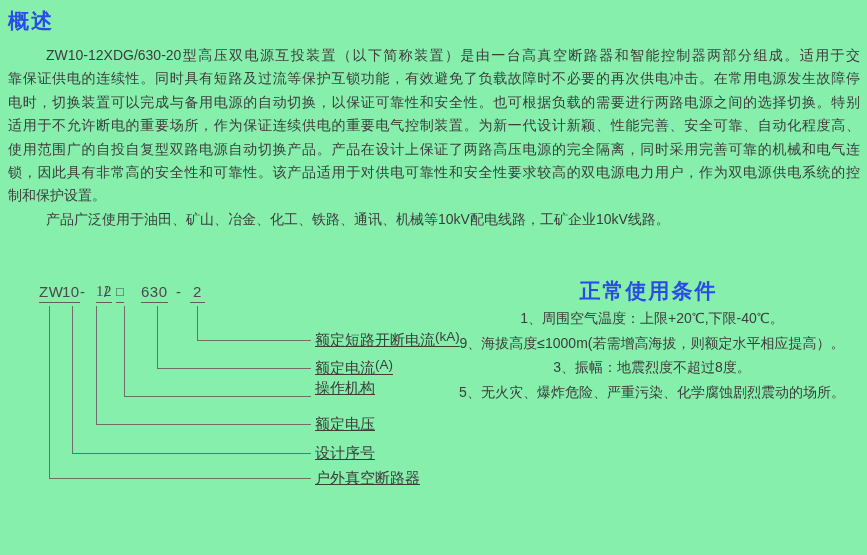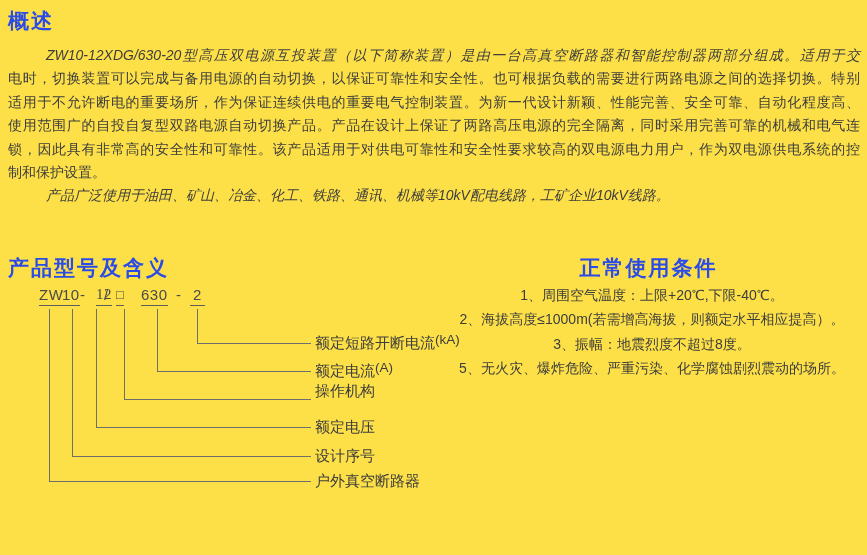--- a/index.html
+++ b/index.html
@@ -2,74 +2,74 @@
 <html><head>
 <meta charset="utf-8">
 <style>
   * { margin:0; padding:0; box-sizing:border-box; }
   html,body { background:#ffffff; }
   body {
     width:867px; height:555px; overflow:hidden;
     font-family:"Liberation Sans", sans-serif;
     color:#3d3d3d;
   }
-  .page { position:relative; width:867px; height:555px; padding:8px 7px 0 8px; background:#fde047; }
+  .page { position:relative; width:867px; height:555px; padding:8px 7px 0 8px; background:#86efac; }
 
   .section-title {
     color:#2a4be8; font-size:21px; font-weight:bold; letter-spacing:2px;
     line-height:26px; white-space:nowrap;
   }
 
   
   .overview { margin-top:10px; width:852px; }
   .pline {
     font-size:14px; line-height:23.4px; color:#3d3d3d;
     text-align:justify; text-align-last:justify; white-space:normal;
   }
   .pline.noj { text-align-last:auto; }
-  .pline.indent { text-indent:38px;font-style:italic; }
+  .pline.indent { text-indent:38px; }
 
   .columns { display:flex; margin-top:47px; }
   .col-left { width:429px; position:relative; }
   .col-right { flex:1; padding-left:0;text-align:center; }
 
   
   .diagram { position:relative; margin-top:5px; height:212px; font-size:15px; color:#4a4a4a;margin-left:29px; }
   .seg { position:absolute; top:0; height:20px; line-height:17px; letter-spacing:0.5px; white-space:nowrap; }
   .seg.u { border-bottom:1px solid #5f5f5f; padding-bottom:2px; }
   .vline { position:absolute; width:0; border-left:1px solid #6e6e6e; top:23px; }
   .hline { position:absolute; height:0; border-top:1px solid #6e6e6e; }
-  .dlabel { position:absolute; left:278px; white-space:nowrap; font-size:15px; color:#3d3d3d; line-height:20px; }
+  .dlabel { position:absolute; left:278px; white-space:nowrap; font-size:15px; color:#3d3d3d; line-height:20px;text-decoration:underline; }
   .dlabel .unit { position:relative; top:-4px; font-size:13.5px; }
 
   
   .cond-list { margin-top:2px; padding-left:7px; }
   .cond-item { font-size:14px; line-height:24.5px; white-space:nowrap; color:#3d3d3d; }
 </style>
 </head>
 <body>
 
 <div class="page">
 
   <h1 class="section-title">概述</h1>
 
   <div class="overview">
     <div class="pline indent">ZW10-12XDG/630-20型高压双电源互投装置（以下简称装置）是由一台高真空断路器和智能控制器两部分组成。适用于交</div>
+    <div class="pline">靠保证供电的连续性。同时具有短路及过流等保护互锁功能，有效避免了负载故障时不必要的再次供电冲击。在常用电源发生故障停</div>
     <div class="pline">电时，切换装置可以完成与备用电源的自动切换，以保证可靠性和安全性。也可根据负载的需要进行两路电源之间的选择切换。特别</div>
     <div class="pline">适用于不允许断电的重要场所，作为保证连续供电的重要电气控制装置。为新一代设计新颖、性能完善、安全可靠、自动化程度高、</div>
     <div class="pline">使用范围广的自投自复型双路电源自动切换产品。产品在设计上保证了两路高压电源的完全隔离，同时采用完善可靠的机械和电气连</div>
     <div class="pline">锁，因此具有非常高的安全性和可靠性。该产品适用于对供电可靠性和安全性要求较高的双电源电力用户，作为双电源供电系统的控</div>
     <div class="pline noj">制和保护设置。</div>
     <div class="pline noj indent">产品广泛使用于油田、矿山、冶金、化工、铁路、通讯、机械等10kV配电线路，工矿企业10kV线路。</div>
   </div>
 
   <div class="columns">
 
     <div class="col-left">
-      <h1 class="section-title">产品型号及含义</h1>
 
       <div class="diagram">
 
         <span class="seg u" style="left:2px;">ZW</span>
         <span class="seg u" style="left:25px;">10</span>
         <span class="seg" style="left:43px;">-</span>
         <span class="seg u" style="left:59px;font-family:Liberation Serif, serif;">12</span>
         <span class="seg" style="left:67px;">/</span>
         <span class="seg u" style="left:79px; font-size:13px;">□</span>
         <span class="seg u" style="left:104px;">630</span>
@@ -108,20 +108,20 @@
         <div class="dlabel" style="top:185px;">
           <span>户外真空断路器</span>
         </div>
       </div>
     </div>
 
     <div class="col-right">
       <h1 class="section-title">正常使用条件</h1>
       <div class="cond-list">
         <div class="cond-item">1、周围空气温度：上限+20℃,下限-40℃。</div>
-        <div class="cond-item">2、海拔高度≤1000m(若需增高海拔，则额定水平相应提高）。</div>
+        <div class="cond-item">9、海拔高度≤1000m(若需增高海拔，则额定水平相应提高）。</div>
         <div class="cond-item">3、振幅：地震烈度不超过8度。</div>
         <div class="cond-item">5、无火灾、爆炸危险、严重污染、化学腐蚀剧烈震动的场所。</div>
       </div>
     </div>
 
   </div>
 </div>
 
 </body></html>

